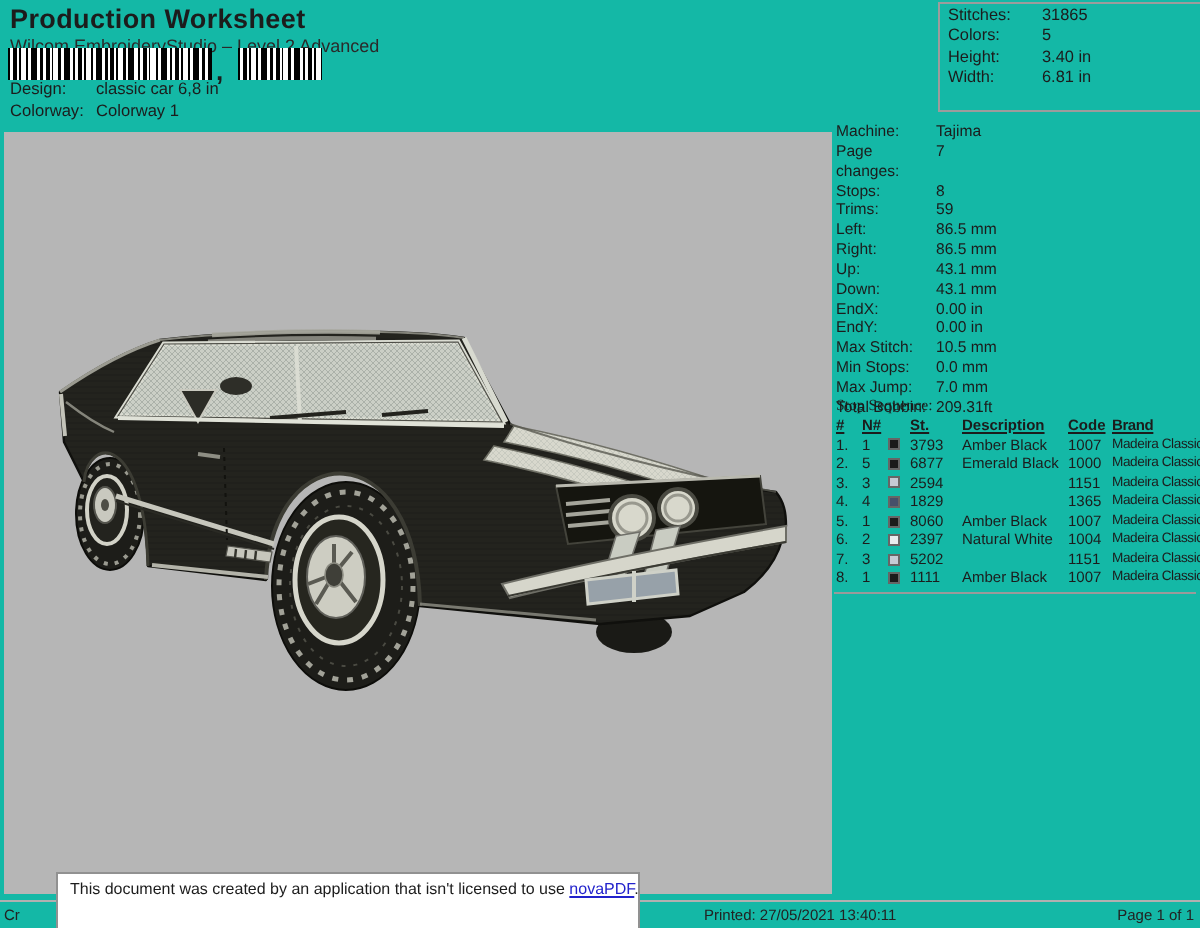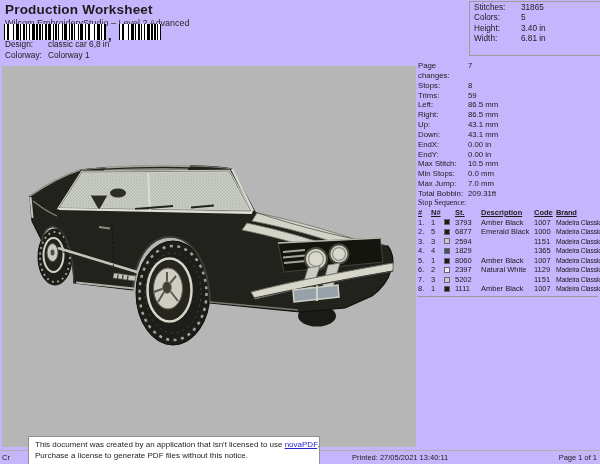--- a/index.html
+++ b/index.html
@@ -1,16 +1,16 @@
 <!DOCTYPE html>
 <html><head>
 <meta charset="utf-8">
 <style>
   html,body{margin:0;padding:0;}
-  .page{position:relative;width:600px;height:464px;background:#c4b5fd;overflow:hidden;
+  .page{position:relative;width:600px;height:464px;background:#14b8a6;overflow:hidden;
         font-family:"Liberation Sans","DejaVu Sans",sans-serif;color:#1c1c1c;}
   .abs{position:absolute;}
   
   .title{left:5px;top:2px;font-size:13.5px;font-weight:bold;letter-spacing:.2px;}
   .subtitle{left:5px;top:18px;font-size:9px;color:#2a2a2a;}
   .barcode-wrap{left:4px;top:24px;height:16px;display:flex;align-items:flex-end;}
   .bars{height:16px;background:repeating-linear-gradient(90deg,#000 0 1.2px,#fff 1.2px 2.6px,#000 2.6px 4.6px,#fff 4.6px 5.6px,#000 5.6px 6.4px,#fff 6.4px 9px,#000 9px 10.2px,#fff 10.2px 11.6px,#000 11.6px 14.6px,#fff 14.6px 16.2px);}
   .bars.g1{width:102px;}
   .bars.g2{width:42px;margin-left:7px;}
   .bc-comma{font-size:13px;font-weight:bold;line-height:8px;margin-left:2px;}
@@ -185,20 +185,24 @@
         <path d="M97,161 L108,162.5" stroke="#8e8e84" stroke-width="2"></path>
       </g>
       <g>
         <polygon points="112,207 134,210 133,215 111,212" fill="#c6c6bc" stroke="#55554e" stroke-width="0.6"></polygon>
         <path d="M116,208.5 L115.5,213 M121,209 L120.5,213.5 M126,209.5 L125.5,214" stroke="#33332c" stroke-width="1.2"></path>
       </g>
     </svg>
   </div>
 
   <div class="abs machine">
+    <div class="mrow">
+        <span class="lbl">Machine:</span>
+        <span>Tajima</span>
+      </div>
     <div class="mrow">
         <span class="lbl">Page changes:</span>
         <span>7</span>
       </div>
     <div class="mrow">
         <span class="lbl">Stops:</span>
         <span>8</span>
       </div>
     <div class="mrow">
         <span class="lbl">Trims:</span>
@@ -301,21 +305,21 @@
         <span class="c-desc">Amber Black</span>
         <span>1007</span>
         <span class="c-brand">Madeira Classic 40</span>
       </div>
     <div class="trow">
         <span>6.</span>
         <span>2</span>
         <span class="swatch" style="background-color: rgb(233, 236, 238);"></span>
         <span>2397</span>
         <span class="c-desc">Natural White</span>
-        <span>1129</span>
+        <span>1004</span>
         <span class="c-brand">Madeira Classic 40</span>
       </div>
     <div class="trow">
         <span>7.</span>
         <span>3</span>
         <span class="swatch" style="background-color: rgb(197, 202, 212);"></span>
         <span>5202</span>
         <span class="c-desc"></span>
         <span>1151</span>
         <span class="c-brand">Madeira Classic 40</span>
@@ -332,16 +336,15 @@
   </div>
   <div class="abs table-endline"></div>
 
   <div class="abs footline"></div>
   <div class="abs foot foot-left">Cr</div>
   <div class="abs foot foot-printed">Printed: 27/05/2021 13:40:11</div>
   <div class="abs foot foot-page">Page 1 of 1</div>
 
   <div class="abs notice">
     <div><span>This document was created by an application that isn't licensed to use </span><a>novaPDF</a><span>.</span></div>
-    <div>Purchase a license to generate PDF files without this notice.</div>
   </div>
 
 </div>
 
 </body></html>

